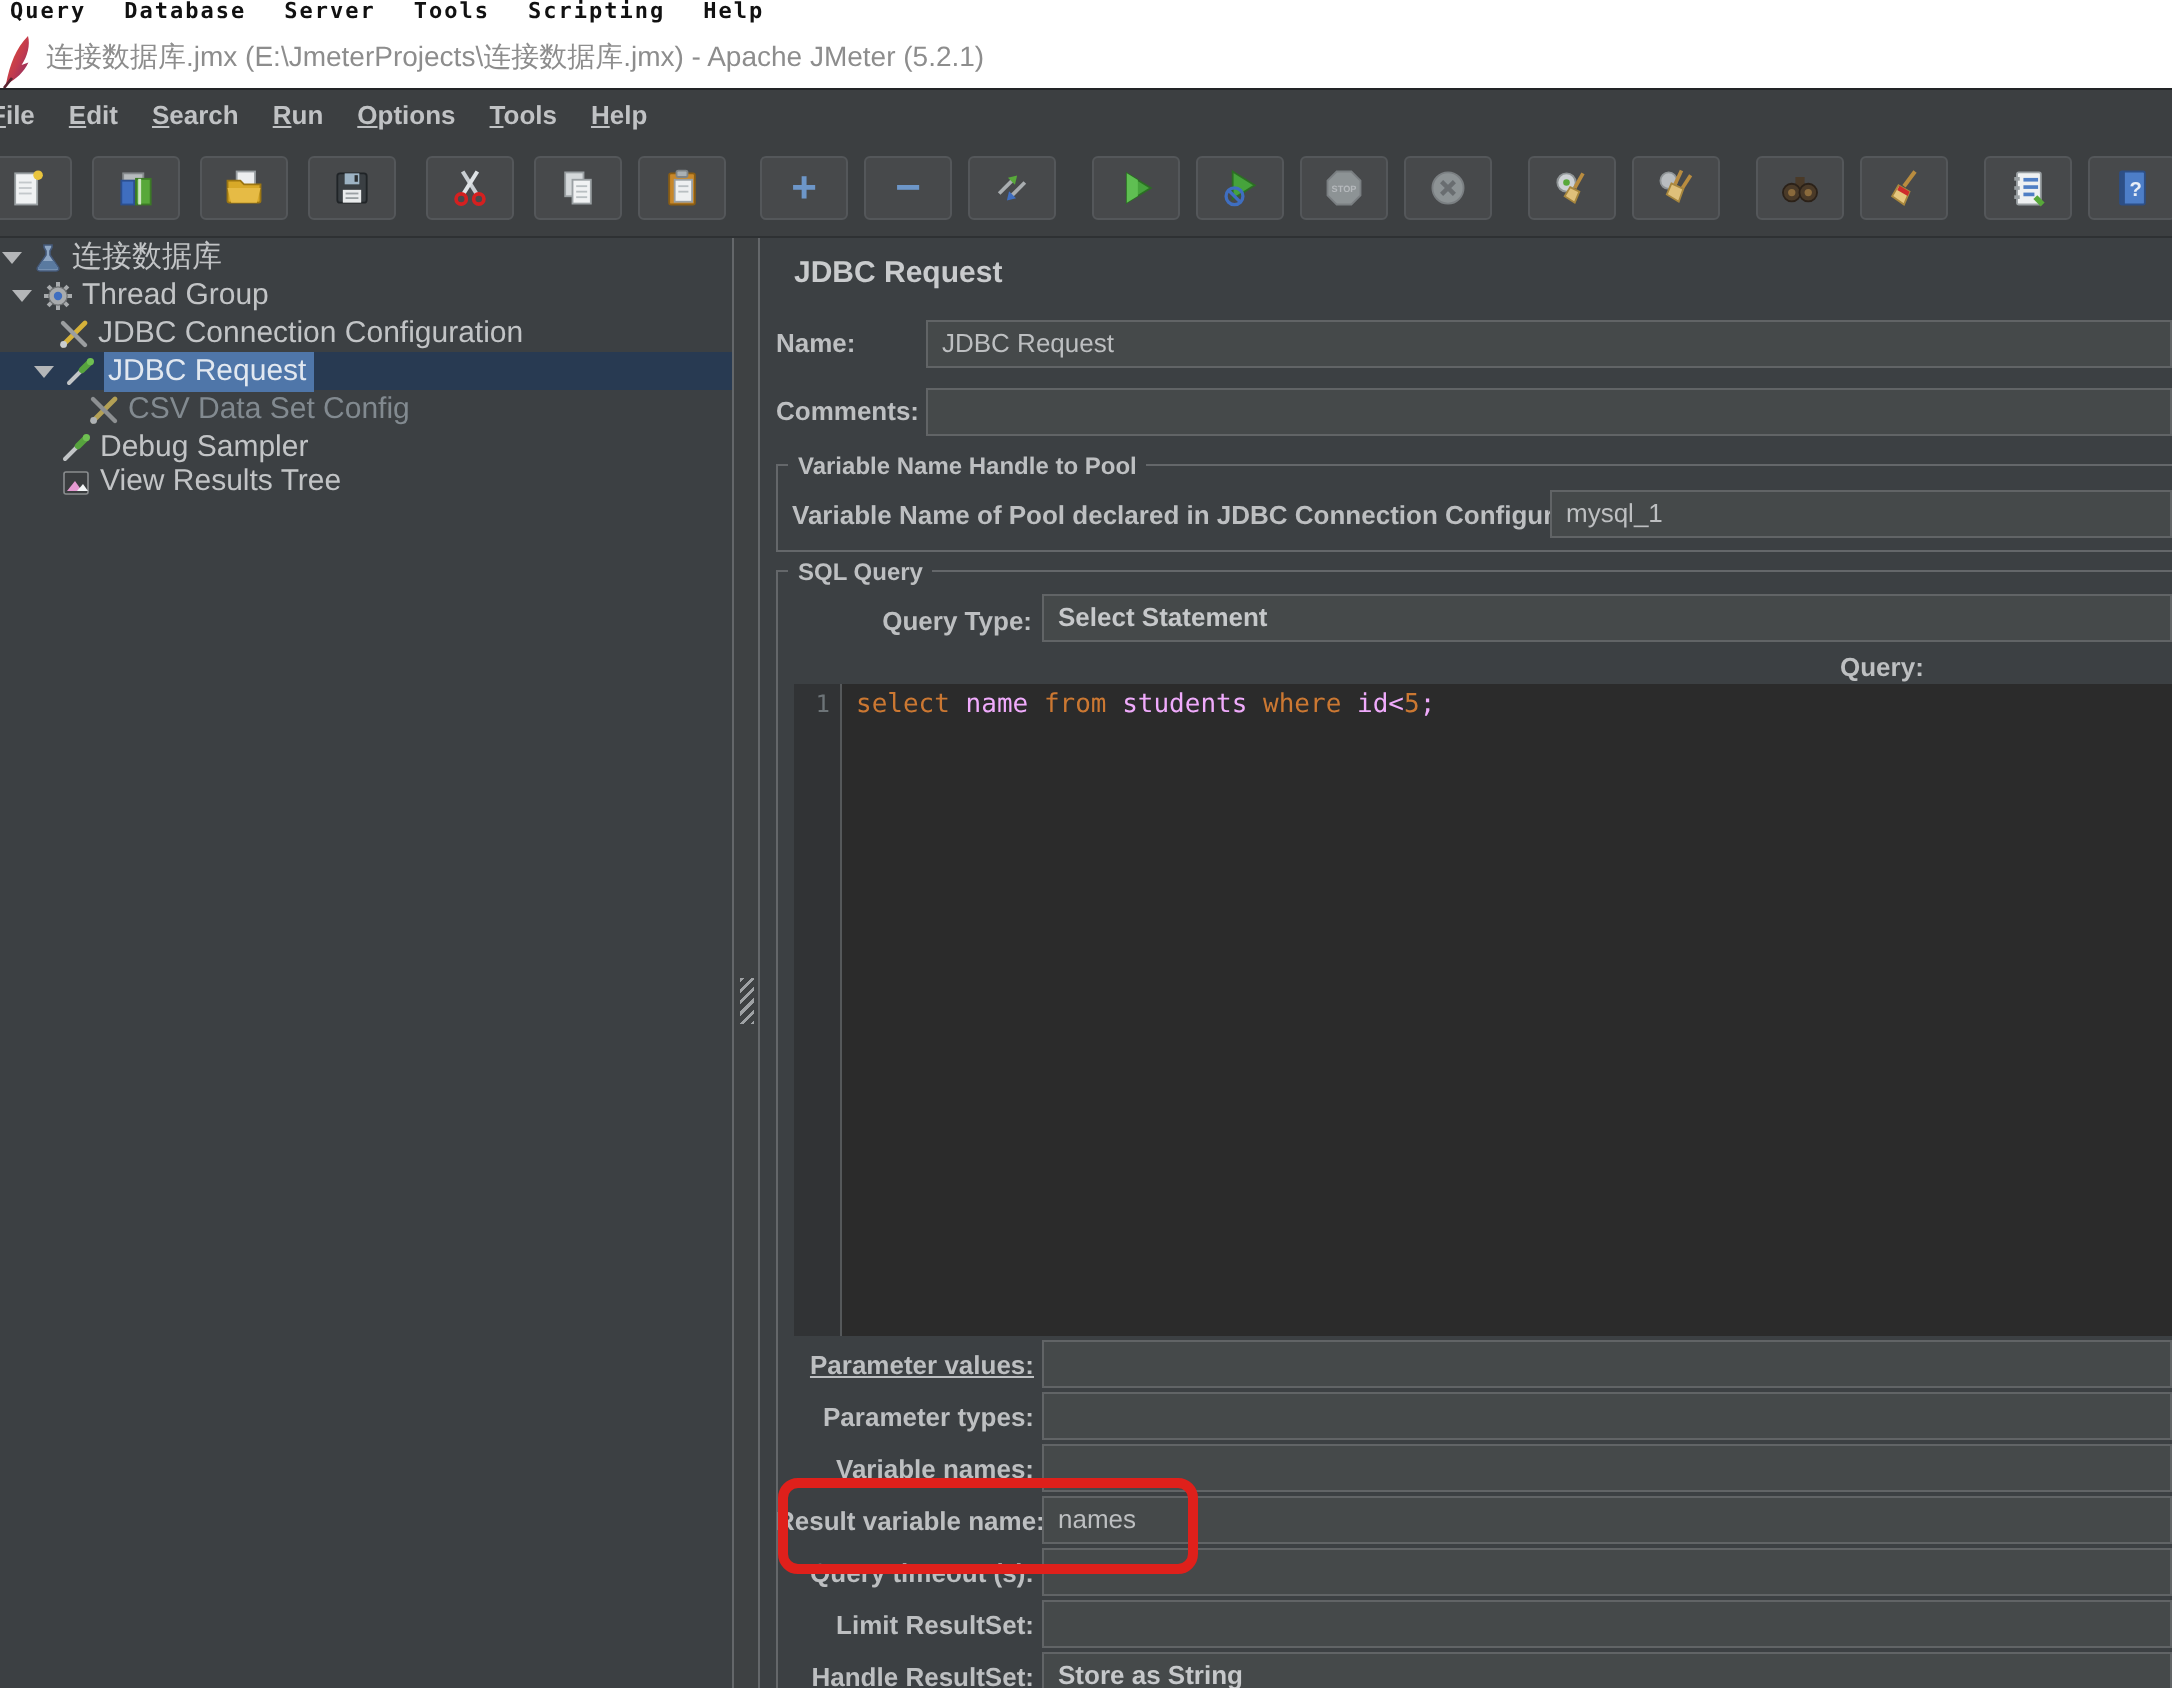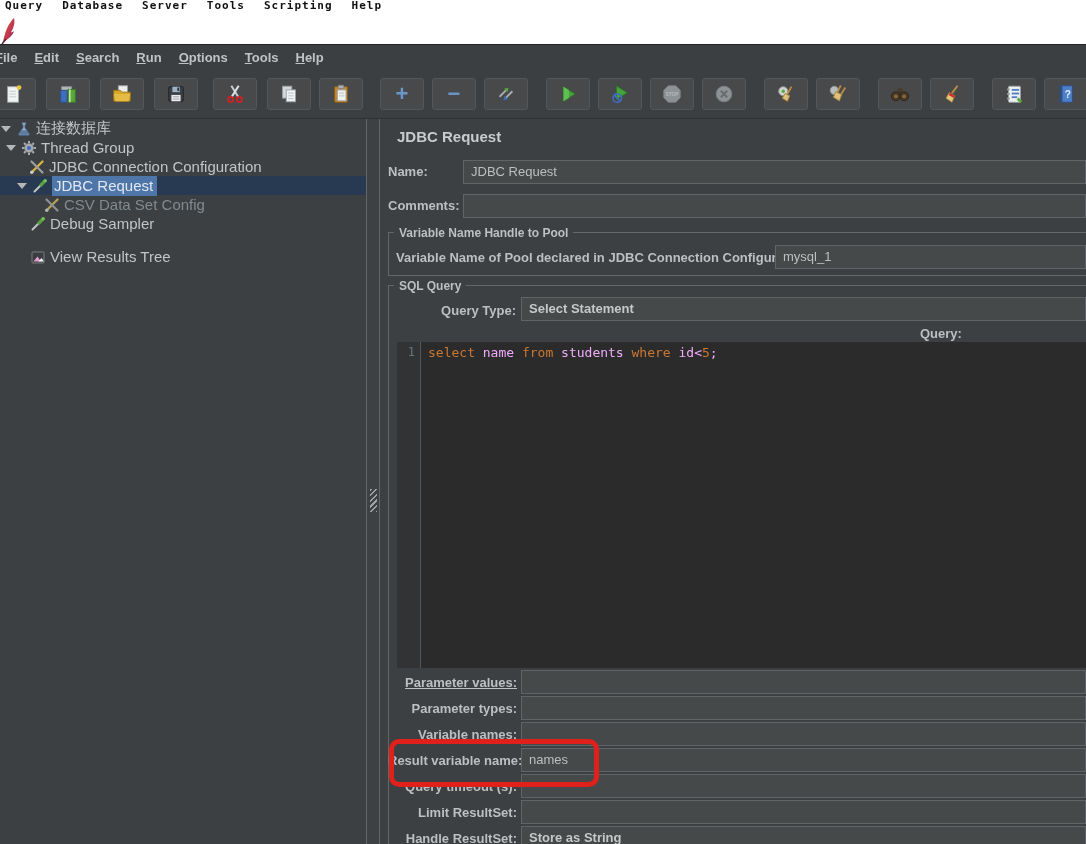--- a/index.html
+++ b/index.html
@@ -96,20 +96,21 @@
       <defs>
           <linearGradient id="fg" x1="0" y1="0" x2="1" y2="1">
         <stop offset="0" stop-color="#e8542e"></stop>
             <stop offset=".55" stop-color="#c23a4e"></stop>
             <stop offset="1" stop-color="#7c2d68"></stop>
       </linearGradient>
         </defs>
       <path d="M2 25C4 15 7 7 13 1c1.2 4.5-.2 10-3.2 14.5l3.4-1.2C11 19 7 23 2 25z" fill="url(#fg)"></path>
       <path d="M1 27l4-5" stroke="#5a2430" stroke-width="1.4" fill="none"></path>
     </svg>
+    <span class="title-text">连接数据库.jmx (E:\JmeterProjects\连接数据库.jmx) - Apache JMeter (5.2.1)</span>
   </div>
 
   <div class="abs menubar">
     <span class="menu-item">File</span>
     <span class="menu-item">Edit</span>
     <span class="menu-item">Search</span>
     <span class="menu-item">Run</span>
     <span class="menu-item">Options</span>
     <span class="menu-item">Tools</span>
     <span class="menu-item">Help</span>
@@ -317,21 +318,21 @@
       <span class="nodelabel">Debug Sampler</span>
     </div>
     <div class="trow dis" style="top:76px; padding-left:44px;">
       <svg viewBox="0 0 16 16">
         <line x1="2.5" y1="13.5" x2="13.5" y2="2.5" stroke="#b3a055" stroke-width="2.4" stroke-linecap="round"></line>
         <line x1="2.5" y1="2.5" x2="13.5" y2="13.5" stroke="#8d9092" stroke-width="2.2" stroke-linecap="round"></line>
         <circle cx="2.8" cy="13.2" r="1.7" fill="#aeb2b5"></circle>
       </svg>
       <span class="nodelabel">CSV Data Set Config</span>
     </div>
-    <div class="trow" style="top:128px; padding-left:30px;">
+    <div class="trow" style="top:112px; padding-left:30px;">
       <svg viewBox="0 0 16 16">
         <rect x="2" y="3" width="12" height="11" rx="1" fill="#3a3d3f" stroke="#8a8d8f" stroke-width="0.8"></rect>
         <path d="M3.5 12.5l4-5 3.5 5z" fill="#e59ad2"></path>
         <path d="M8.5 12.5l3-3.5 2.5 3.5z" fill="#f3f5f6"></path>
       </svg>
       <span class="nodelabel">View Results Tree</span>
     </div>
   </div>
 
   <div class="abs splitter">

